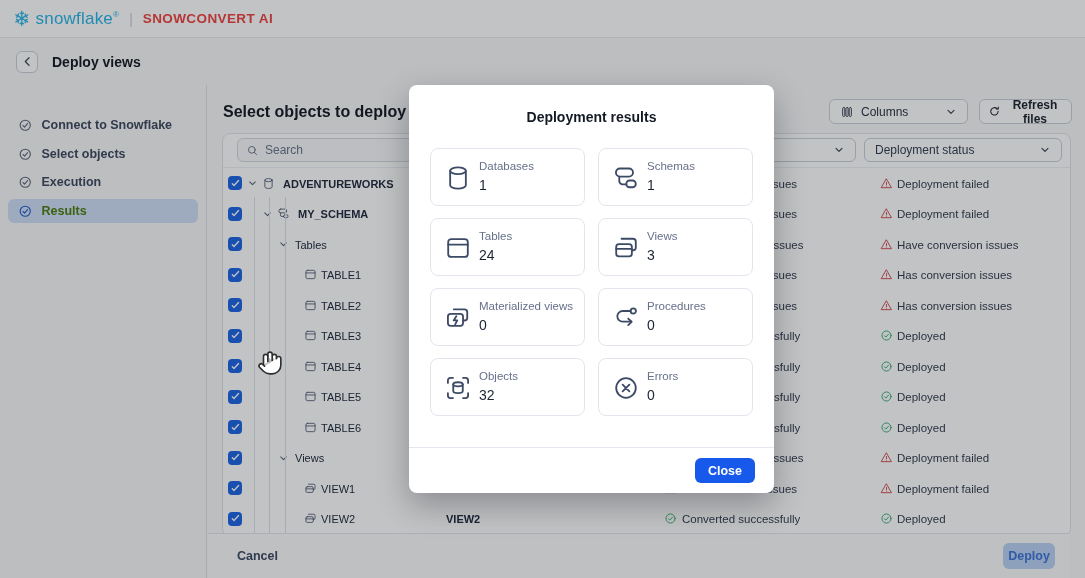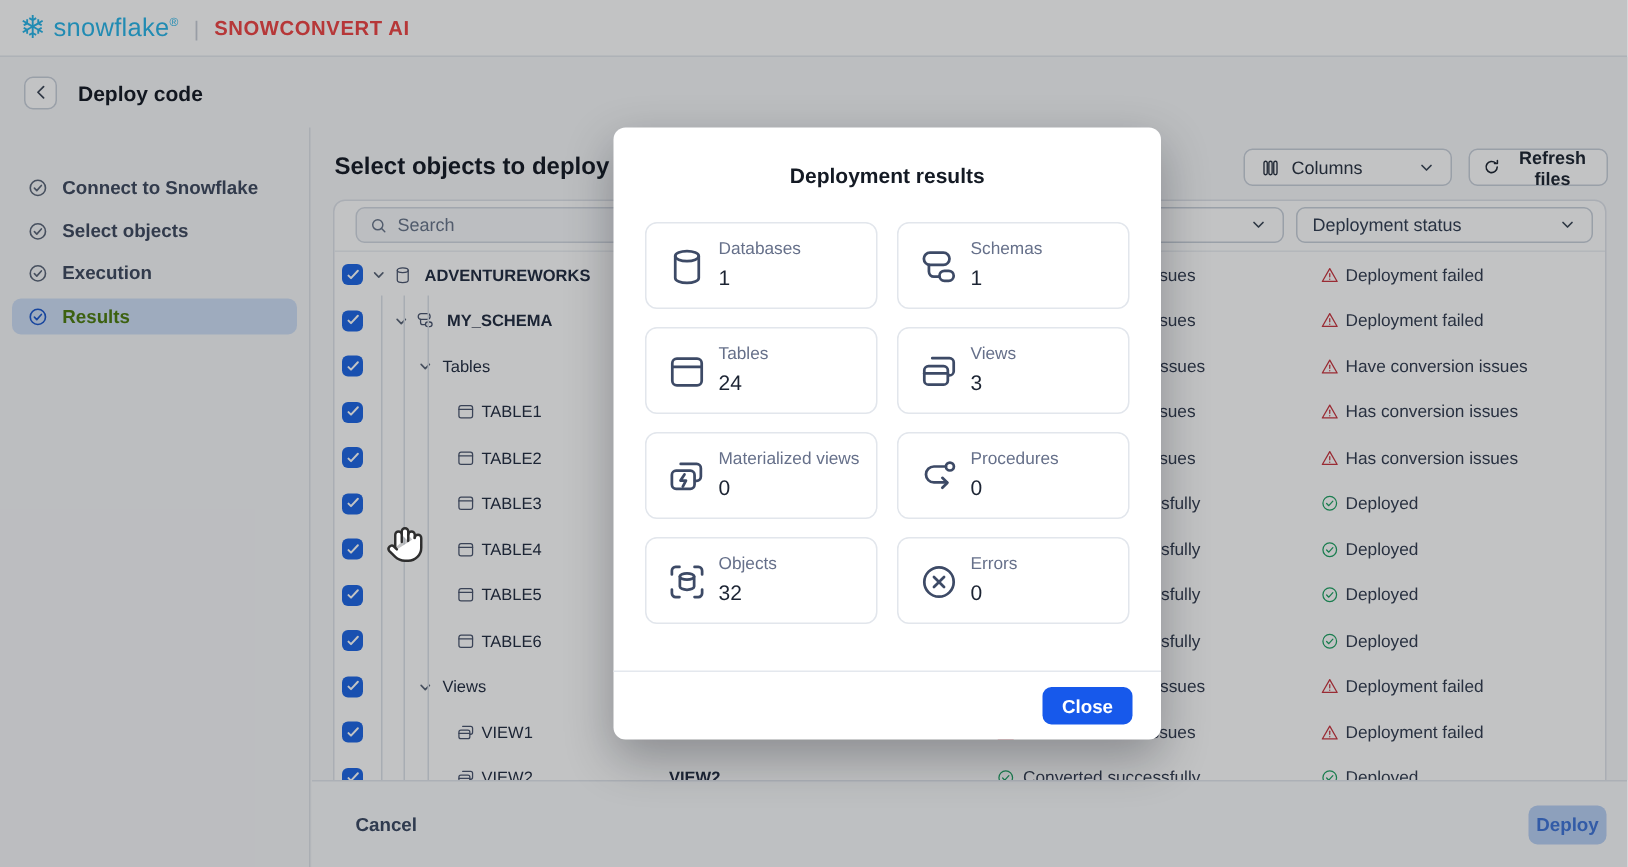--- a/index.html
+++ b/index.html
@@ -58,21 +58,21 @@
   .row .tlabel { position:absolute; top:9.5px; font-size:11px; color:#222c40; font-weight:500; white-space:nowrap; }
   .row .tlabel.bold { font-weight:700; }
   .row .name   { position:absolute; left:223px; top:9.5px; font-size:11px; font-weight:600; color:#222c40; }
   .row .sticon { position:absolute; top:8.5px; }
   .row .sttext { position:absolute; top:9.5px; font-size:11.5px; color:#333d50; white-space:nowrap; }
   .warn  { color:#c9353f; }
   .check { color:#1fa263; }
   .guide { position:absolute; width:1px; background:#dde2e9; top:63px; height:336px; }
 
   
-  .footer { position:absolute; left:208px; right:0; bottom:0; height:58px; background:#fafbfd;
+  .footer { position:absolute; left:208px; right:16px; bottom:0; height:45px; background:#fafbfd;
             border-top:1px solid #e2e6ec; display:flex; align-items:center; justify-content:space-between;
             padding:0 14px 0 29px; }
   .cancel { font-size:12.5px; color:#3c4a63; font-weight:600; background:none; border:none; cursor:pointer;
             font-family:"Liberation Sans","DejaVu Sans",sans-serif; }
   .deploy { width:52px; height:26px; background:#b9d0f4; color:#3f74d8; border-radius:6px; font-weight:700;
             font-size:12.5px; border:none; display:flex; align-items:center; justify-content:center;
             font-family:"Liberation Sans","DejaVu Sans",sans-serif; }
 
   
   .overlay { position:absolute; inset:0; background:rgba(10,14,20,.25); z-index:5; }
@@ -103,21 +103,21 @@
 </div>
 
 <div class="titlebar">
   <button class="back-btn">
       <span id="back-icon" style="display: flex;">
         <svg width="13" height="13" viewBox="0 0 20 20" fill="none" stroke="currentColor" stroke-width="1.8" stroke-linecap="round" stroke-linejoin="round">
           <path d="M12.4 4.2 6.6 10l5.8 5.8"></path>
         </svg>
       </span>
     </button>
-  <span class="page-title">Deploy code</span>
+  <span class="page-title">Deploy views</span>
 </div>
 
 <div class="sidebar" id="sidebar">
     <div class="side-item">
       <span style="display:flex">
         <svg width="14.5" height="14.5" viewBox="0 0 20 20" fill="none" stroke="currentColor" stroke-width="1.5" stroke-linecap="round" stroke-linejoin="round">
           <circle cx="10" cy="10" r="7"></circle>
           <path d="M6.8 10.3l2.2 2.2 4.2-4.7"></path>
         </svg>
       </span>

